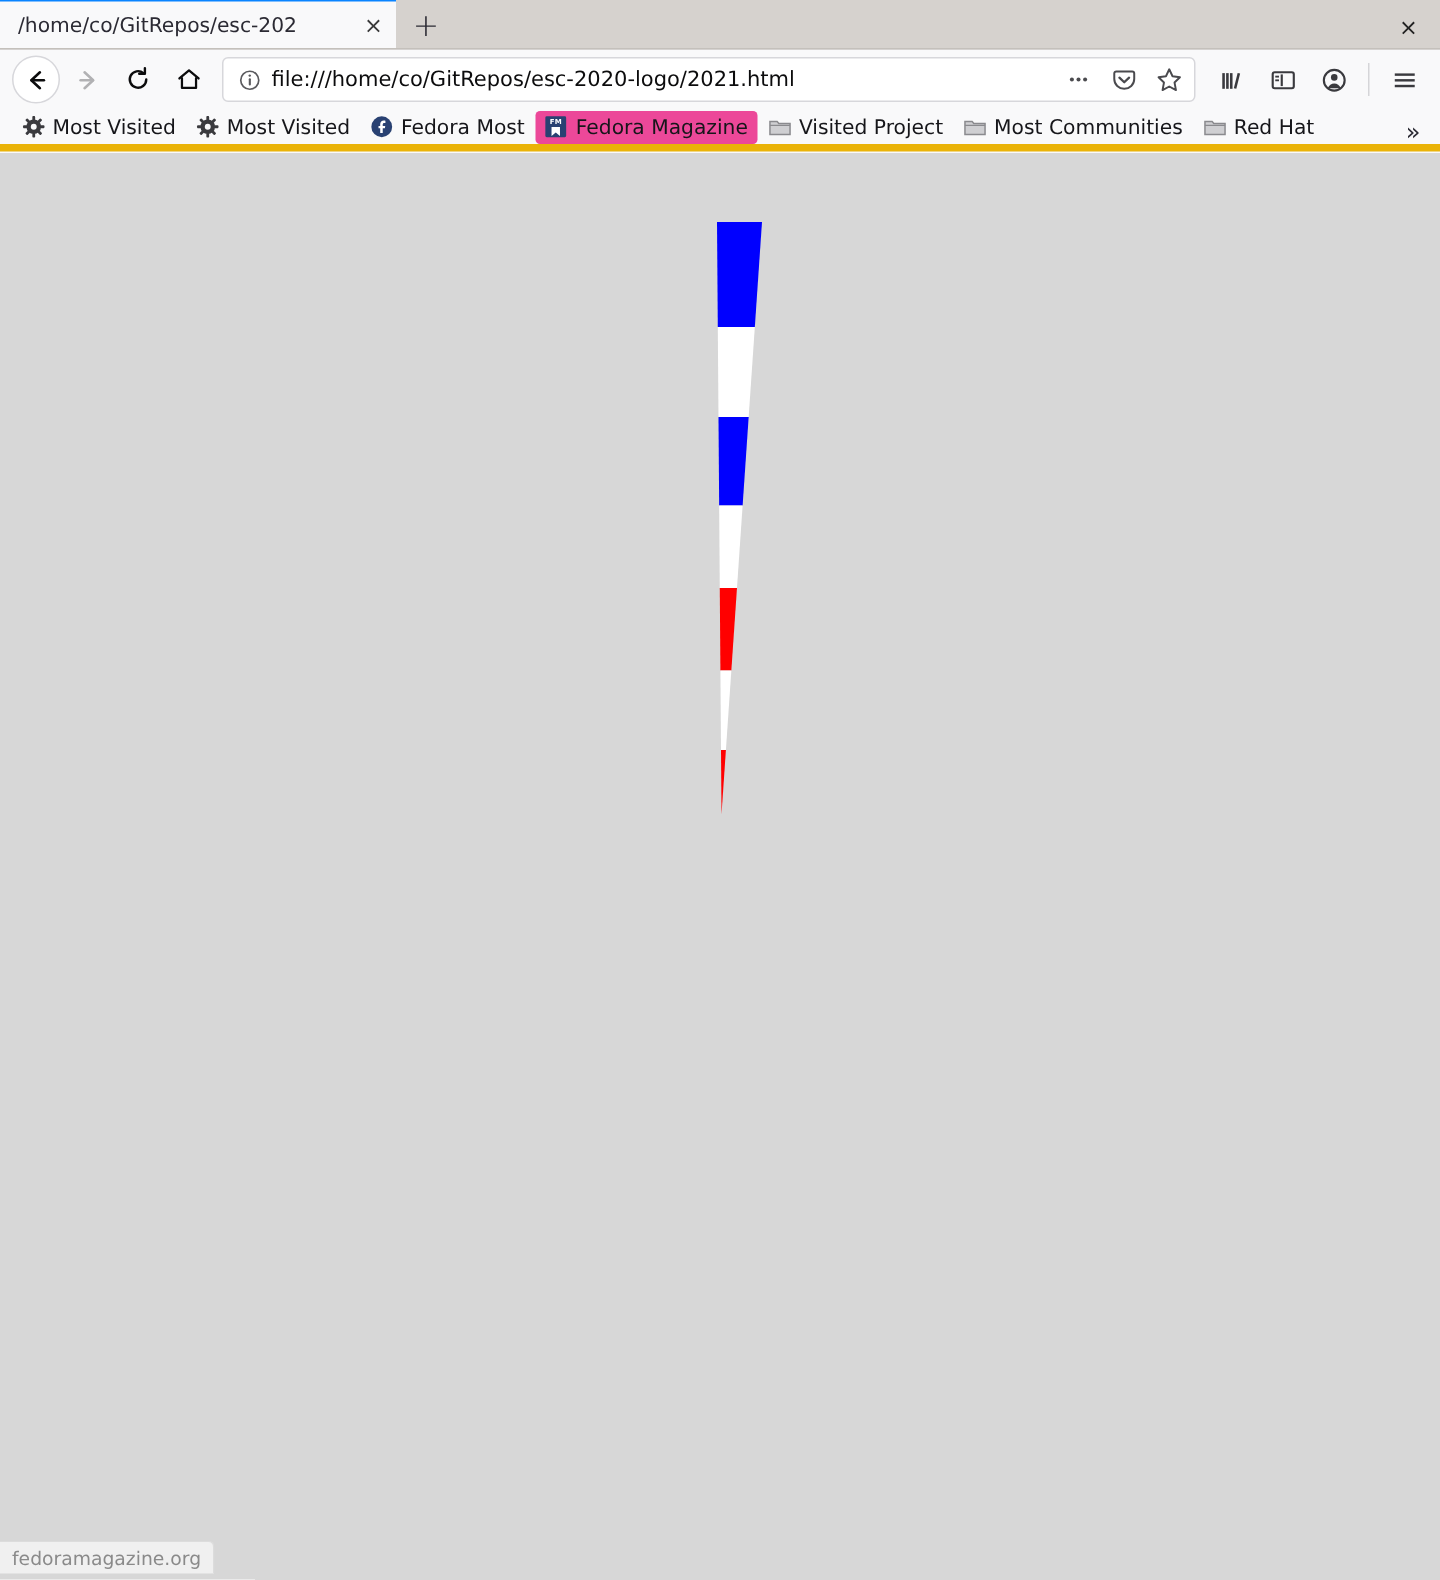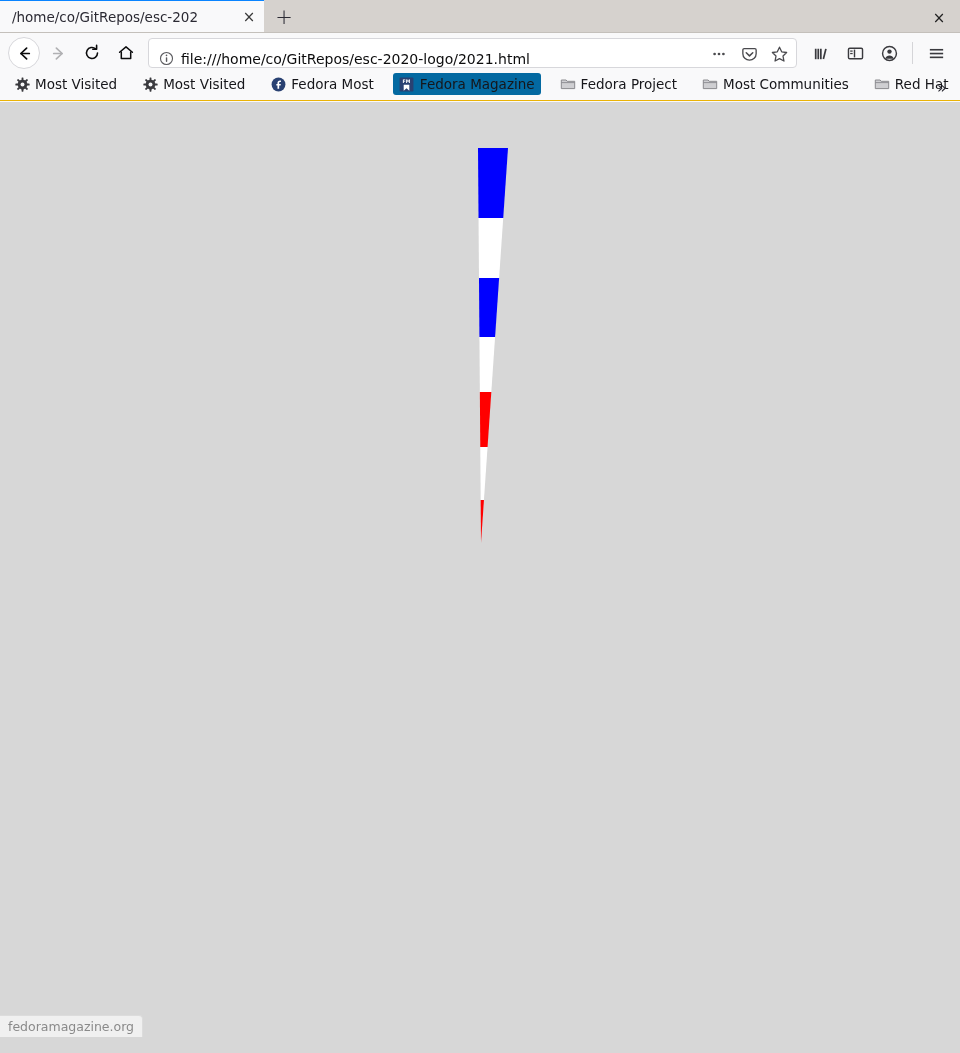--- a/index.html
+++ b/index.html
@@ -83,21 +83,21 @@
   }
   .navbtn.fwd { color: #b1b1b3; }
   .urlbar {
     flex: 1;
     height: 30px;
     margin: 0 6px 0 4px;
     background: #ffffff;
     border: 1px solid #d7d7db;
     border-radius: 4px;
     display: flex;
-    align-items: flex-end;
+    align-items: center;
     padding: 0 4px 0 8px;
     gap: 4px;
   }
   .urlbar .ident {
     width: 18px; height: 18px;
     display:flex;align-items:center;justify-content:center;
     flex: 0 0 auto;
   }
   .urltext {
     flex: 1;
@@ -119,39 +119,39 @@
     cursor:pointer; color:#3a3a3e;
   }
   .tb-sep {
     width: 1px; height: 22px; background: #d5d5d8; margin: 0 5px;
   }
 
   
   .bookmarks {
     height: 28px;
     background: #f9f9fa;
-    border-bottom: 1px solid #eab308;
-    display: flex;
-    align-items: flex-start;
+    border-bottom: 5px solid #eab308;
+    display: flex;
+    align-items: center;
     padding: 0 8px;
-    gap: 13px;
+    gap: 1px;
     position: relative;
   }
   .bm {
     display: flex;
     align-items: center;
     gap: 5px;
     padding: 3px 6px;
     border-radius: 3px;
     cursor: pointer;
     font-size: 13.5px;
     color: #16161a;
     white-space: nowrap;
   }
-  .bm.hl { background: #0369a1; }
+  .bm.hl { background: #ec4899; }
   .bm .bmico { width:16px;height:16px;display:flex;align-items:center;justify-content:center;flex:0 0 auto; }
   .bm-overflow {
     position: absolute; right: 6px; top: 2px;
     width: 24px; height: 24px;
     display:flex;align-items:center;justify-content:center;
     font-size:16px; color:#2b2a33; cursor:pointer;
   }
 
   
   .content {
@@ -160,21 +160,21 @@
     width: 960px;
     height: 951px;
     background: #d7d7d7;
     overflow: hidden;
   }
   .logo-svg { position: absolute; top: 0; left: 0; }
 
   
   .statuspop {
     position: absolute;
-    left: 0; bottom: 16px;
+    left: 0; bottom: 4px;
     height: 22px;
     background: #f0f0f0;
     border: 1px solid #dcdcdc;
     border-left: none; border-bottom: none;
     border-top-right-radius: 4px;
     display: flex; align-items: center;
     padding: 0 8px;
     font-size: 12.5px;
     color: #8a8a8a;
   }
@@ -360,21 +360,21 @@
     <span>Fedora Magazine</span>
   </div>
 
   <div class="bm">
     <span class="bmico">
       <svg width="16" height="16" viewBox="0 0 16 16">
         <path d="M1.3 4 H6.1 L7.2 5.3 H14.7 V12.6 H1.3 Z" fill="#cfcfd2" stroke="#8a8a8e" stroke-width="1"></path>
         <path d="M1.3 6.6 H14.7" stroke="#8a8a8e" stroke-width="0.9"></path>
       </svg>
     </span>
-    <span>Fedora Project</span>
+    <span>Visited Project</span>
   </div>
 
   <div class="bm">
     <span class="bmico">
       <svg width="16" height="16" viewBox="0 0 16 16">
         <path d="M1.3 4 H6.1 L7.2 5.3 H14.7 V12.6 H1.3 Z" fill="#cfcfd2" stroke="#8a8a8e" stroke-width="1"></path>
         <path d="M1.3 6.6 H14.7" stroke="#8a8a8e" stroke-width="0.9"></path>
       </svg>
     </span>
     <span>Most Communities</span>

